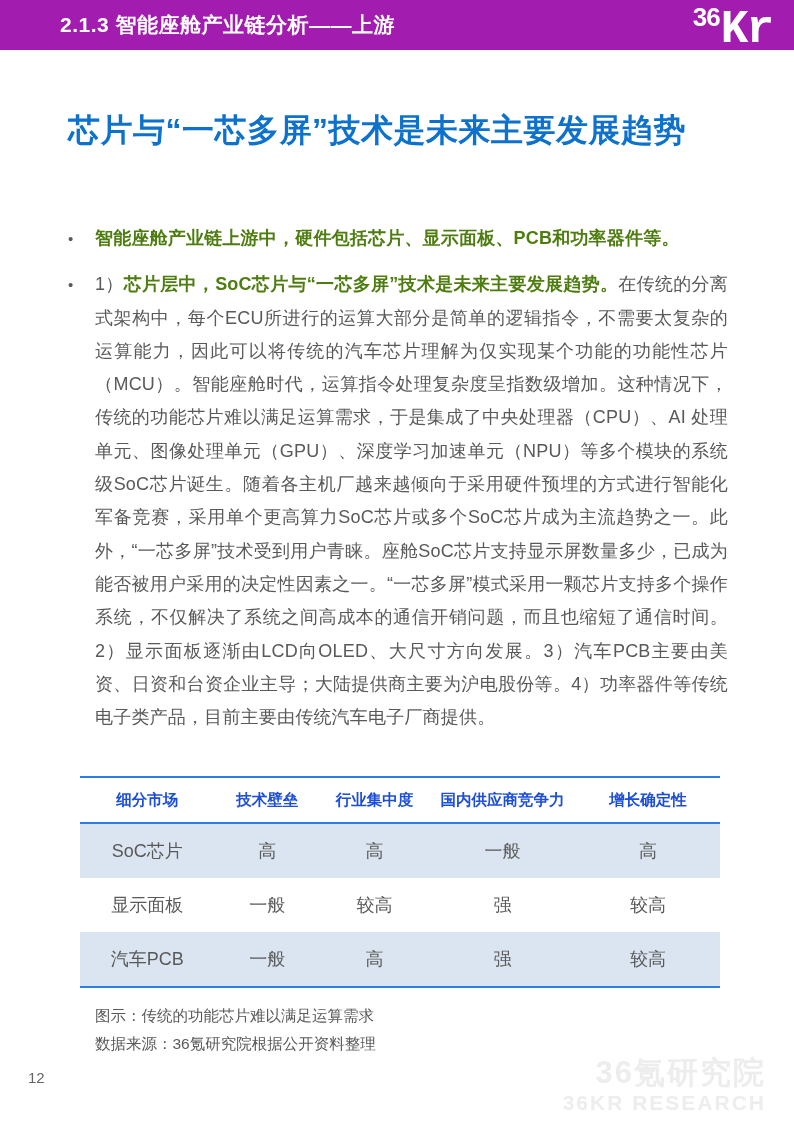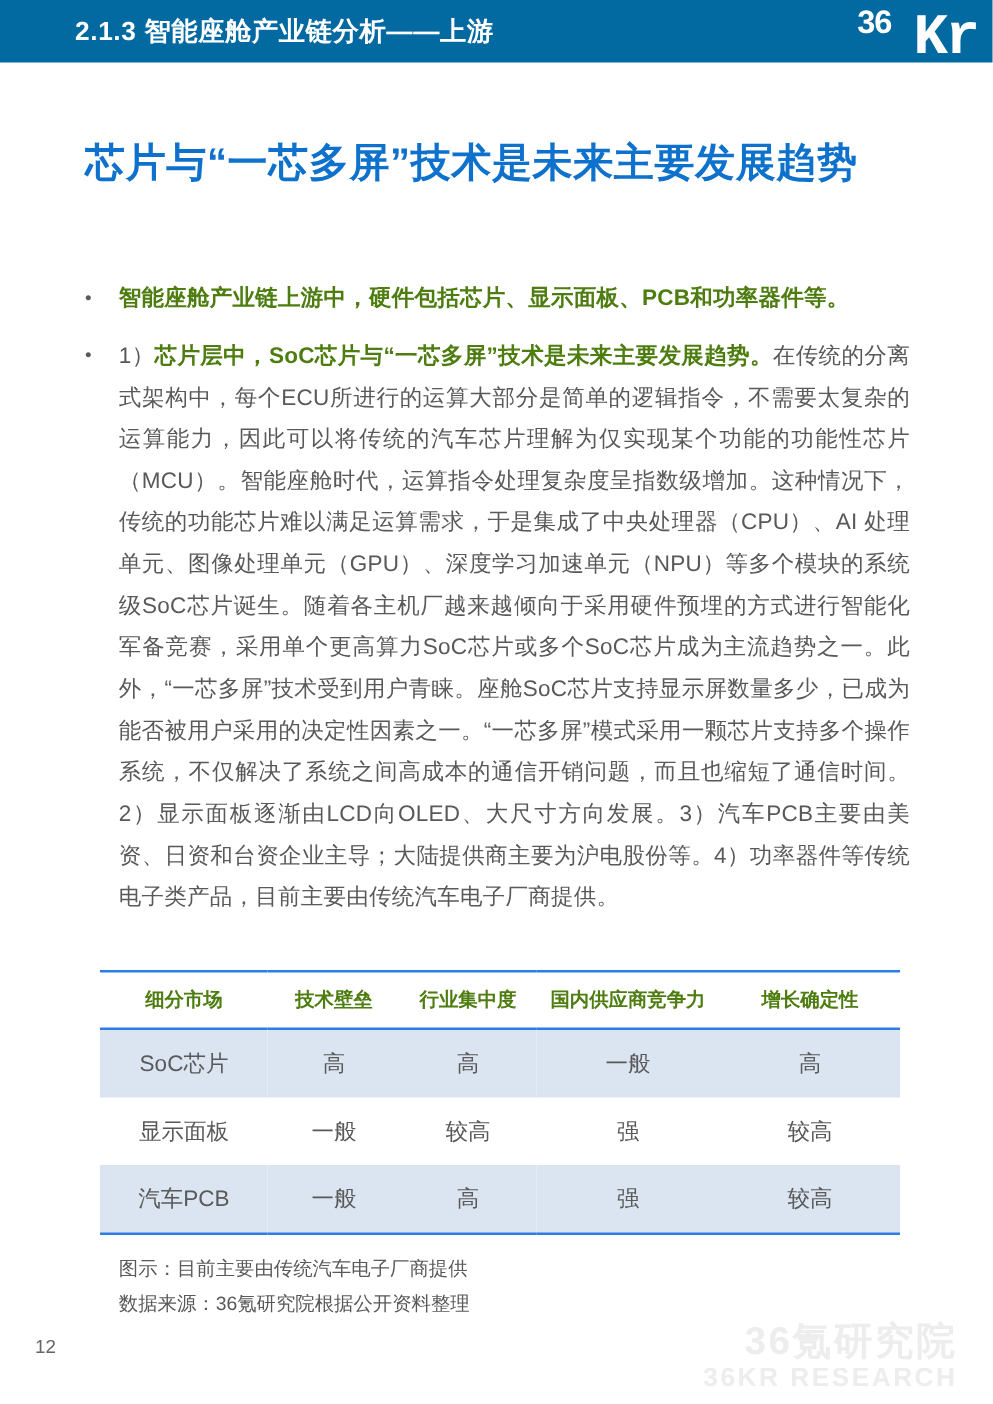--- a/index.html
+++ b/index.html
@@ -2,29 +2,29 @@
 <html><head>
 <meta charset="utf-8">
 <style>
   html,body{margin:0;padding:0;}
   body{
     width:794px;height:1123px;background:#ffffff;position:relative;overflow:hidden;
     font-family:"Liberation Sans","DejaVu Sans",sans-serif;
   }
   
   .topbar{
-    position:absolute;top:0;left:0;width:794px;height:50px;background:#0369a1;
+    position:absolute;top:0;left:0;width:794px;height:50px;background:#a21caf;
     display:flex;align-items:center;overflow:visible;z-index:2;
   }
   .topbar-title{
     color:#ffffff;font-weight:bold;font-size:21px;margin-left:60px;letter-spacing:0.5px;
   }
   .logo{
-    position:absolute;right:12px;top:1px;color:#ffffff;font-weight:bold;
-    display:flex;align-items:flex-start;line-height:1;z-index:3;gap:17px;
+    position:absolute;right:22px;top:1px;color:#ffffff;font-weight:bold;
+    display:flex;align-items:flex-start;line-height:1;z-index:3;
   }
   .logo-36{font-size:26px;margin-top:3px;letter-spacing:-1px;}
   .logo-kr{font-size:46px;margin-left:1px;margin-top:6px;letter-spacing:-2px;font-family:Liberation Mono, monospace;}
   
   .heading{
     position:absolute;left:68px;top:108px;width:680px;
     color:#0E72CC;font-weight:bold;font-size:32px;line-height:45px;letter-spacing:0.5px;
   }
   
   .bullet-list{position:absolute;left:68px;top:222px;width:660px;}
@@ -36,21 +36,21 @@
     flex:1;font-size:18px;line-height:33.3px;color:#595959;text-align:justify;
     letter-spacing:0.2px;
   }
   .bullet-text b{color:#4d7c0f;font-weight:bold;}
   
   .table-wrap{position:absolute;left:80px;top:776px;width:640px;}
   table{width:100%;border-collapse:collapse;table-layout:fixed;}
   thead tr{border-top:2px solid #2E7CE8;border-bottom:2px solid #2E7CE8;}
   tbody{border-bottom:2px solid #2E7CE8;}
   th{
-    color:#4d7c0f;font-size:15.5px;font-weight:bold;height:44px;
+    color:#1d4ed8;font-size:15.5px;font-weight:bold;height:44px;
     text-align:center;padding:0;
   }
   td{
     color:#595959;font-size:18px;height:54px;text-align:center;padding:0;font-weight:normal;
   }
   tr.shaded{background:#DBE5F1;}
   th:nth-child(1),td:nth-child(1){width:21%;}
   th:nth-child(2),td:nth-child(2){width:16.5%;}
   th:nth-child(3),td:nth-child(3){width:17%;}
   th:nth-child(4),td:nth-child(4){width:23%;}
@@ -128,21 +128,21 @@
           <td>一般</td>
           <td>高</td>
           <td>强</td>
           <td>较高</td>
         </tr>
       </tbody>
   </table>
 </div>
 
 <div class="captions">
-  <div>图示：目前主要由传统汽车电子厂商提供</div>
+  <div>图示：传统的功能芯片难以满足运算需求</div>
   <div>数据来源：36氪研究院根据公开资料整理</div>
 </div>
 
 <div class="page-number">12</div>
 
 <div class="watermark">
   <div class="watermark-cn">36氪研究院</div>
   <div class="watermark-en">36KR RESEARCH</div>
 </div>
 

